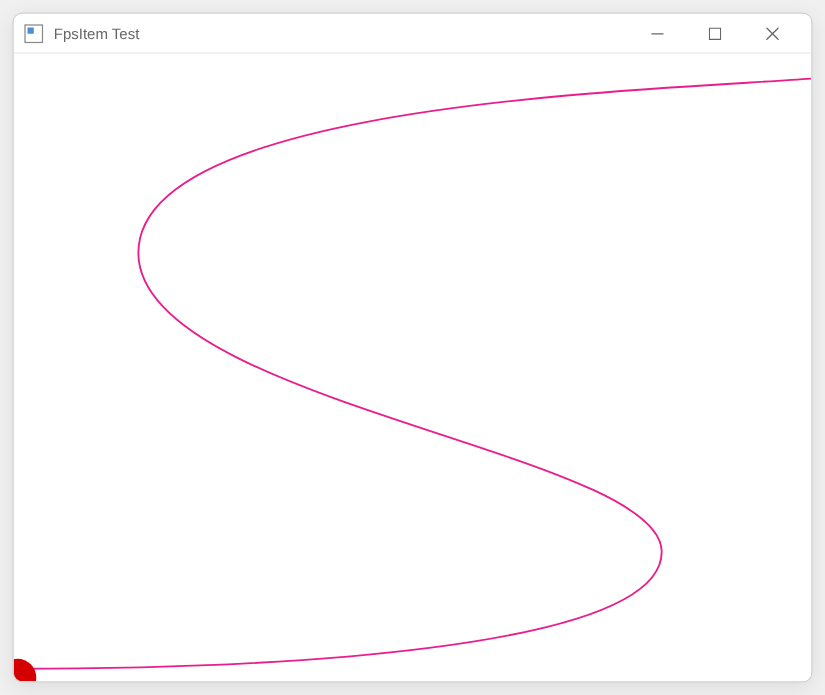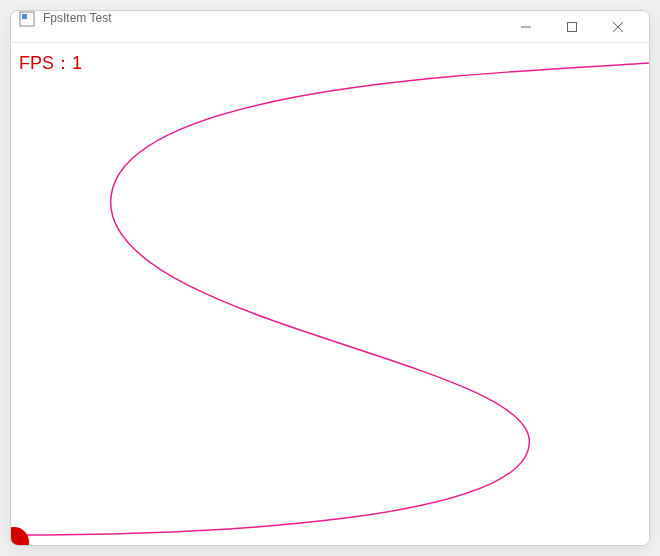--- a/index.html
+++ b/index.html
@@ -26,20 +26,21 @@
       border-radius: 8px;
       box-shadow: 0 4px 16px rgba(0,0,0,0.08);
       overflow: hidden;
       display: flex;
       flex-direction: column;
     }
     .titlebar {
       height: 32px;
       background: #ffffff;
       display: flex;
+      align-items: center;
       padding: 0 8px;
       border-bottom: 1px solid #e8e8e8;
       flex-shrink: 0;
     }
     .app-icon {
       width: 16px;
       height: 16px;
       margin-right: 8px;
       display: flex;
       align-items: center;
@@ -121,21 +122,18 @@
       </div>
       <div class="win-btn close">
         <svg width="10" height="10" viewBox="0 0 10 10">
           <line x1="0" y1="0" x2="10" y2="10" stroke="#666" stroke-width="1"></line>
           <line x1="10" y1="0" x2="0" y2="10" stroke="#666" stroke-width="1"></line>
         </svg>
       </div>
     </div>
   </div>
   <div class="client-area">
-    <div class="fps-label">
-      <span>FPS</span><span>：</span><span>1</span>
-    </div>
     <svg class="curve-svg" viewBox="0 0 640 504" preserveAspectRatio="none">
       <path d="M 0,494 C 200,494 520,480 520,400 C 520,320 100,280 100,160 C 100,40 500,30 640,20" fill="none" stroke="#e91e8c" stroke-width="1.5"></path>
     </svg>
     <div class="ball"></div>
   </div>
 </div>
 
 </body></html>

